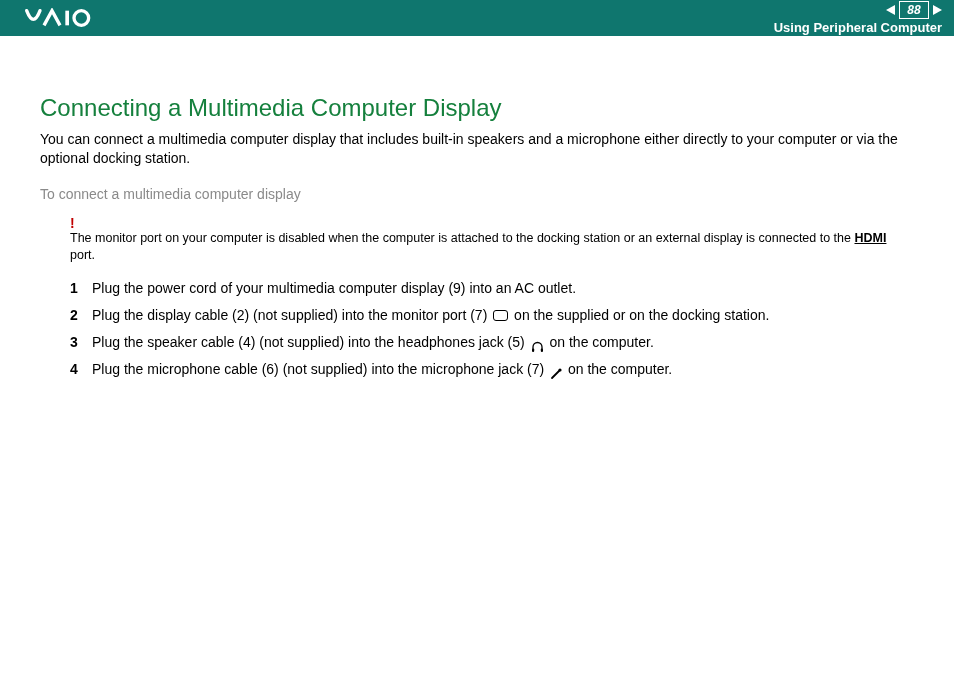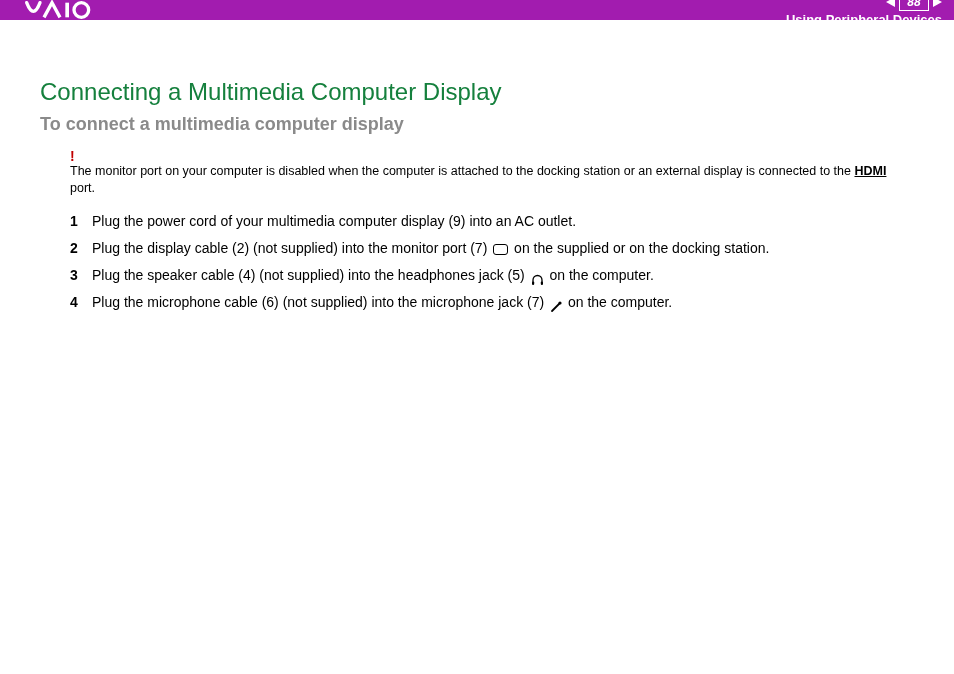--- a/index.html
+++ b/index.html
@@ -6,23 +6,23 @@
     margin: 0;
     padding: 0;
     width: 954px;
     height: 674px;
     background: #fff;
     font-family: Arial, Helvetica, sans-serif;
     color: #000;
     overflow: hidden;
   }
   .header {
-    background: #a21caf;
+    background: #0f766e;
     color: #fff;
-    height: 20px;
+    height: 36px;
     display: flex;
     align-items: center;
     justify-content: space-between;
     padding: 0 12px 0 24px;
   }
   .logo {
     display: flex;
     align-items: center;
     letter-spacing: -1px;
   }
@@ -76,22 +76,22 @@
     font-size: 24px;
     margin: 30px 0 8px 0;
   }
   p.intro {
     font-size: 14px;
     line-height: 1.35;
     margin: 0 0 18px 0;
   }
   h2.subhead {
     color: #8a8a8a;
-    font-weight: bold;
-    font-size: 18px;
+    font-weight: normal;
+    font-size: 14px;
     margin: 0 0 14px 0;
   }
   .note-block {
     margin-left: 30px;
     margin-bottom: 14px;
   }
   .note-excl {
     color: #c00000;
     font-weight: bold;
     font-size: 14px;
@@ -163,26 +163,27 @@
       <rect x="60" y="4" width="5.5" height="22"></rect>
       <circle cx="84" cy="15" r="11" stroke="#fff" stroke-width="5" fill="none"></circle>
     </svg>
   </div>
   <div class="header-right-col">
     <div class="page-nav">
       <div class="nav-tri tri-left"></div>
       <div class="page-num-box">88</div>
       <div class="nav-tri tri-right"></div>
     </div>
-    <div class="section-title-hdr">Using Peripheral Devices</div>
+    <div class="section-title-hdr">Using Peripheral Computer</div>
   </div>
 </div>
 
 <div class="content">
   <h1 class="title">Connecting a Multimedia Computer Display</h1>
+  <p class="intro">You can connect a multimedia computer display that includes built-in speakers and a microphone either directly to your computer or via the optional docking station.</p>
   <h2 class="subhead">To connect a multimedia computer display</h2>
 
   <div class="note-block">
     <div class="note-excl">!</div>
     <div class="note-text">
       <span>The monitor port on your computer is disabled when the computer is attached to the docking station or an external display is connected to the </span><span class="bold">HDMI</span><span> port.</span>
     </div>
   </div>
 
   <ol class="steps">

